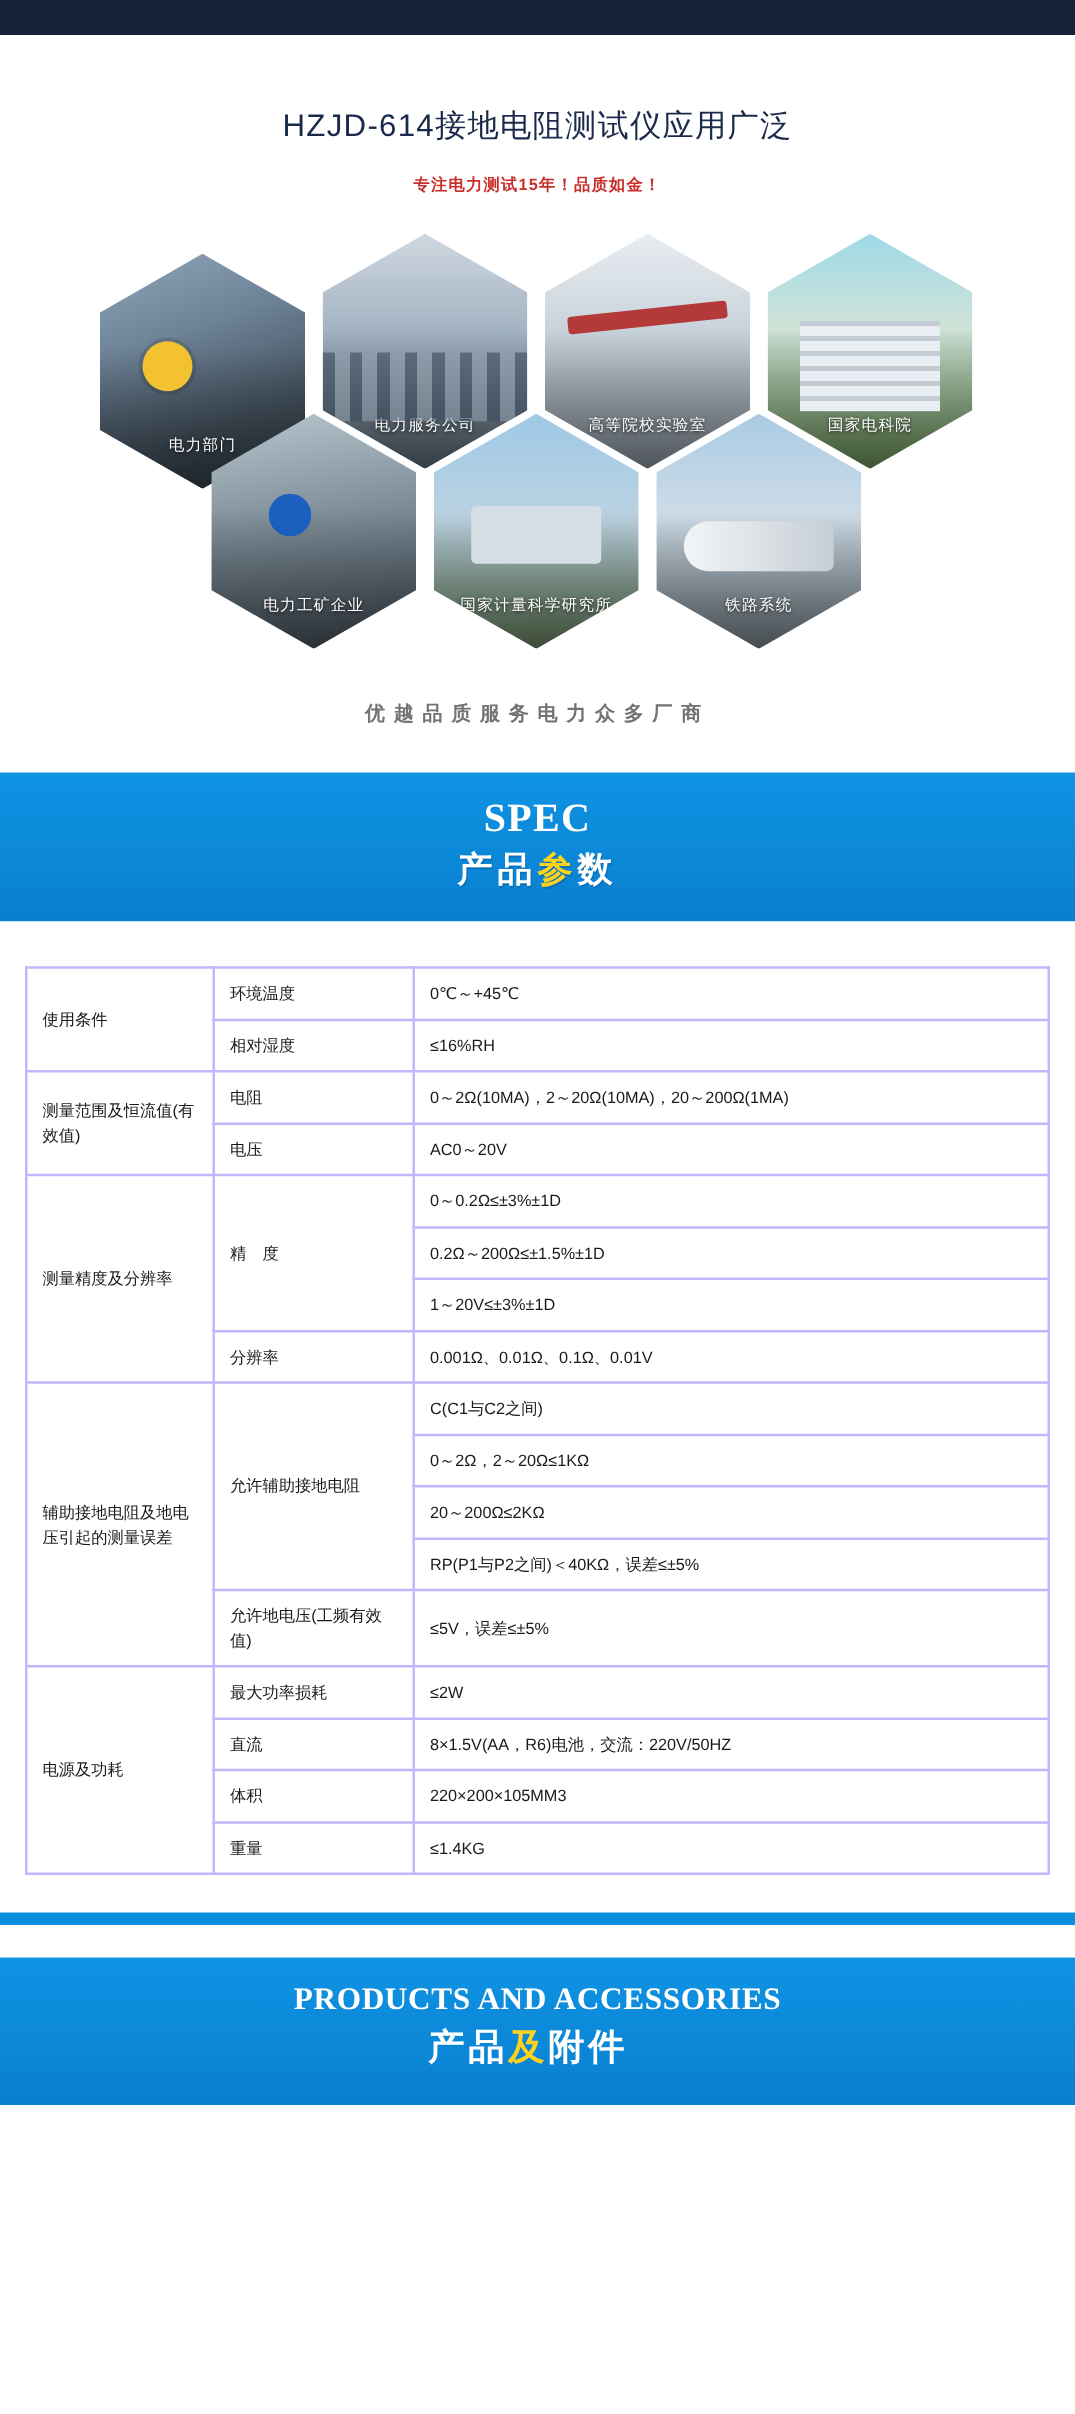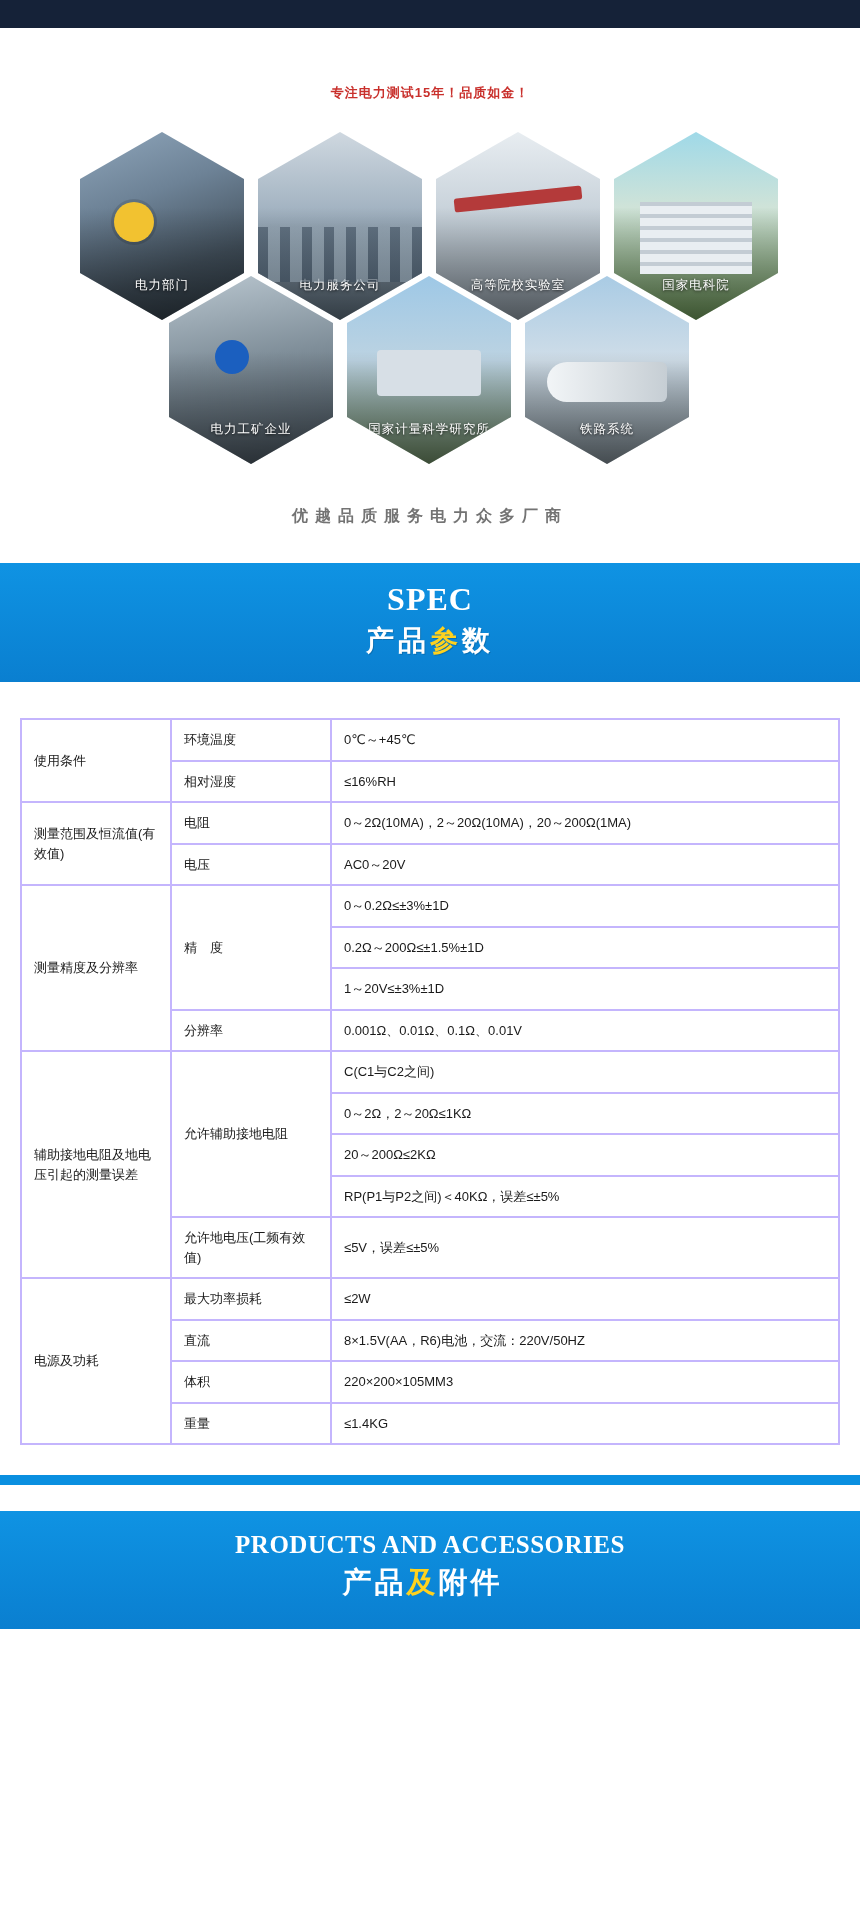--- a/index.html
+++ b/index.html
@@ -182,25 +182,26 @@
   .foot-head .cn .accent { color: #ffd21e; }
 </style>
 </head>
 <body>
 
 <div class="page">
 
   <div class="top-bar"></div>
 
   <div class="hero">
+    <h1 class="hero-title">HZJD-614接地电阻测试仪应用广泛</h1>
     <div class="hero-sub">专注电力测试15年！品质如金！</div>
 
     <div class="hex-wrap">
 
-      <div class="hex ph1" style="left:0px; top:0px;">
+      <div class="hex ph1" style="left:0px; top:16px;">
         <div class="shade"></div>
         <div class="label">电力部门</div>
       </div>
 
       <div class="hex ph2" style="left:178px; top:0px;">
         <div class="shade"></div>
         <div class="label">电力服务公司</div>
       </div>
 
       <div class="hex ph4" style="left:534px; top:0px;">

